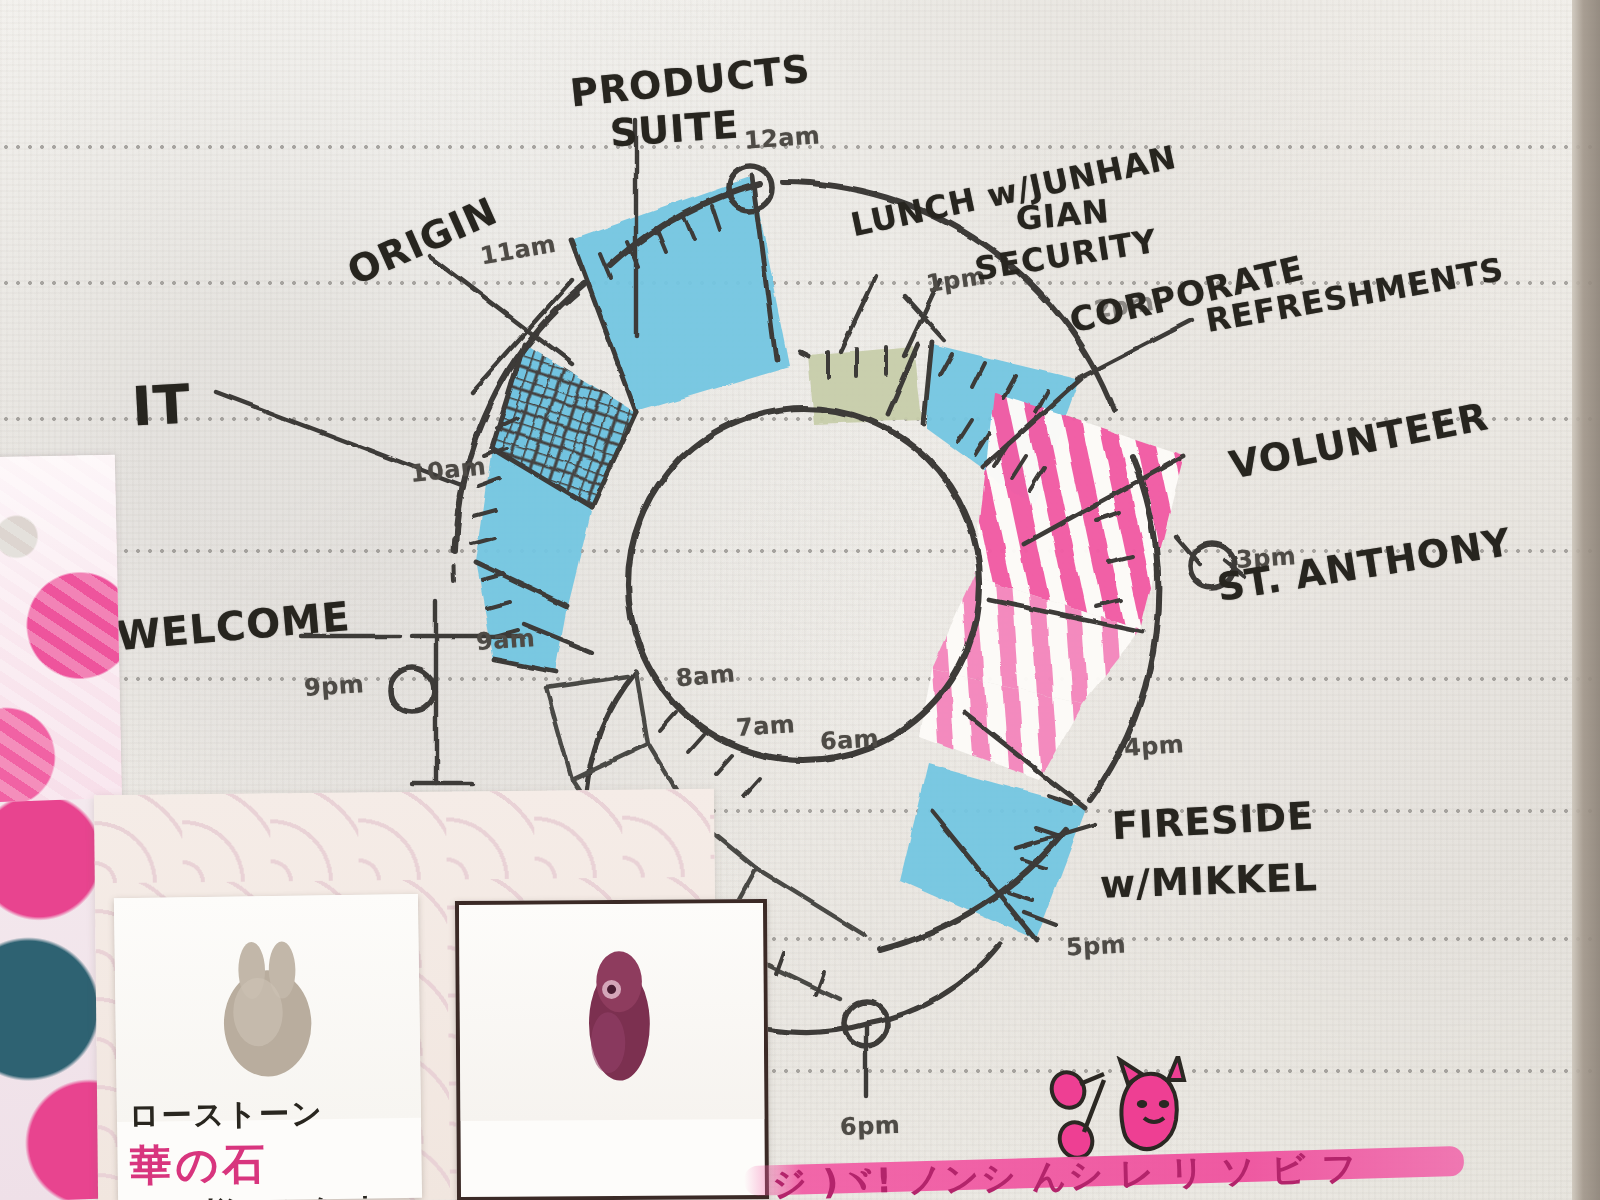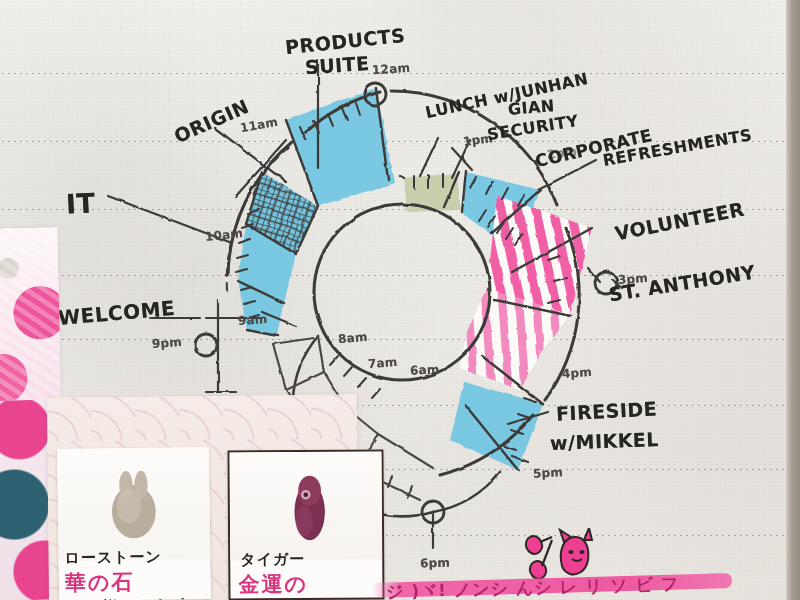--- a/index.html
+++ b/index.html
@@ -418,22 +418,20 @@
   <div class="card" style="left:228px; top:450px; width:156px; height:150px; border:2px solid #3b2a26; transform:rotate(-0.4deg);">
     <div class="photo" style="background:linear-gradient(180deg,#fdfcfa,#f6f3ef);">
       <svg class="blob" viewBox="0 0 60 80">
         <ellipse cx="34" cy="44" rx="16" ry="30" fill="#7c3050"></ellipse>
         <ellipse cx="34" cy="22" rx="12" ry="16" fill="#8e3c5e"></ellipse>
         <circle cx="30" cy="26" r="5" fill="#f2d3e0" opacity=".7"></circle>
         <circle cx="30" cy="26" r="2.4" fill="#4a1d33"></circle>
         <ellipse cx="28" cy="54" rx="9" ry="16" fill="#94426a" opacity=".55"></ellipse>
       </svg>
     </div>
-    <div class="jp jp-k" style="top:98px; left:10px;">タイガー</div>
-    <div class="jp jp-r" style="top:118px; left:8px;">金運の</div>
   </div>
 
   <svg class="doodle" style="left:518px; top:528px; width:110px; height:60px;" viewBox="0 0 110 60">
     <path d="M44,38 C40,22 46,10 56,9 C66,8 72,18 70,32 C68,44 58,48 52,46 C47,44 45,42 44,38 Z" fill="#ee3f93" stroke="#2b2823" stroke-width="2"></path>
     <path d="M46,14 L42,2 L53,9 Z" fill="#ee3f93" stroke="#2b2823" stroke-width="2"></path>
     <path d="M66,12 L71,0 L74,12 Z" fill="#ee3f93" stroke="#2b2823" stroke-width="2"></path>
     <ellipse cx="53" cy="24" rx="2.6" ry="2" fill="#2b2823"></ellipse>
     <ellipse cx="64" cy="24" rx="2.6" ry="2" fill="#2b2823"></ellipse>
     <path d="M54,31 Q59,35 64,31" stroke="#2b2823" stroke-width="2" fill="none"></path>
     <ellipse cx="16" cy="17" rx="8" ry="9" fill="#ee3f93" stroke="#2b2823" stroke-width="2" transform="rotate(-22 16 17)"></ellipse>

